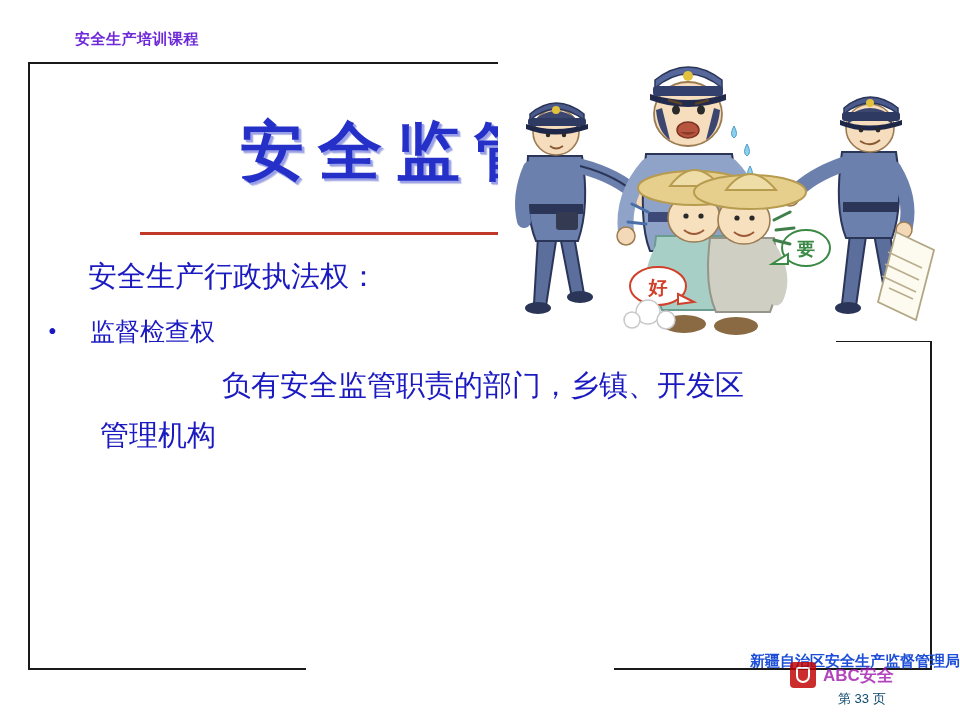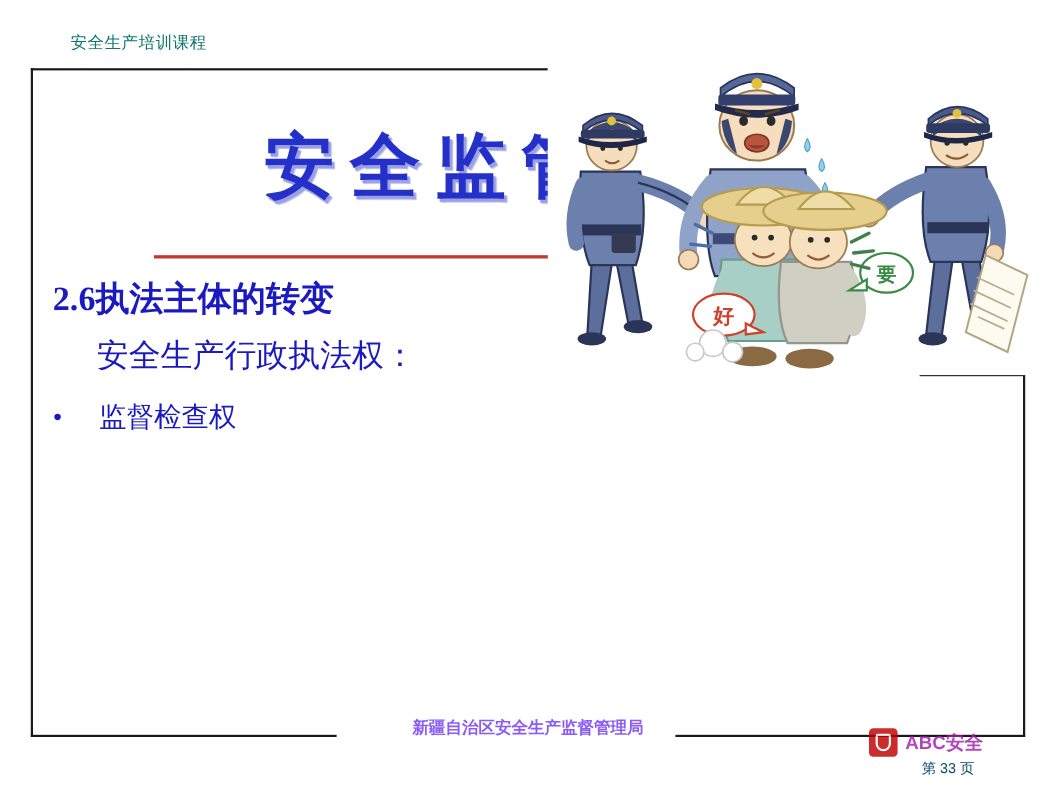--- a/index.html
+++ b/index.html
@@ -57,25 +57,25 @@
   .frame-bottom-right {
     position: absolute;
     left: 614px; top: 668px;
     width: 318px; height: 2px;
     background: #1a1a1a;
   }
 
   
   .header-label {
     position: absolute;
-    left: 64px; top: 30px;
+    left: 75px; top: 30px;
     font-family: "Liberation Sans", "DejaVu Sans", sans-serif;
     font-size: 15px;
-    font-weight: normal;
-    color: #0f766e;
+    font-weight: bold;
+    color: #6d28d9;
     letter-spacing: 0.5px;
     white-space: nowrap;
   }
 
   
   .title {
     position: absolute;
     left: 240px; top: 108px;
     font-family: "Liberation Sans", "DejaVu Sans", sans-serif;
     font-size: 64px;
@@ -151,25 +151,25 @@
     background: #ffffff;
     overflow: hidden;
   }
   .illus svg { display: block; }
 
   
   .footer-org {
     position: absolute;
     left: 0; top: 652px;
     width: 960px;
-    text-align: center;
+    text-align: right;
     font-family: "Liberation Sans", "DejaVu Sans", sans-serif;
     font-size: 15px;
     font-weight: bold;
-    color: #8b5cf6;
+    color: #1d4ed8;
   }
   .page-num {
     position: absolute;
     left: 838px; top: 690px;
     font-family: "Liberation Sans", "DejaVu Sans", sans-serif;
     font-size: 13px;
     color: #0c4a6e;
   }
 
   
@@ -215,23 +215,24 @@
   <div class="frame-right"></div>
   <div class="frame-bottom-left"></div>
   <div class="frame-bottom-right"></div>
 
   <div class="header-label">安全生产培训课程</div>
 
   <div class="title">安全监管</div>
   <div class="title-rule"></div>
 
   <div class="body-block">
-    <div class="line line-2">2.6执法主体的转变</div>
     <div class="line line-3">安全生产行政执法权：</div>
     <div class="line line-4"><span class="bullet-dot">•</span><span>监督检查权</span></div>
+    <div class="line line-5">负有安全监管职责的部门，乡镇、开发区</div>
+    <div class="line line-6">管理机构</div>
   </div>
 
   <div class="illus">
     <svg width="440" height="305" viewBox="0 0 440 305" xmlns="http://www.w3.org/2000/svg">
       <rect x="0" y="0" width="440" height="305" fill="#ffffff"></rect>
 
       <g>
 
         <path d="M40 200 L36 268 L48 270 L58 205 Z" fill="#5b6e9c" stroke="#2a3558" stroke-width="2"></path>
         <path d="M62 200 L74 262 L86 258 L76 200 Z" fill="#5b6e9c" stroke="#2a3558" stroke-width="2"></path>

